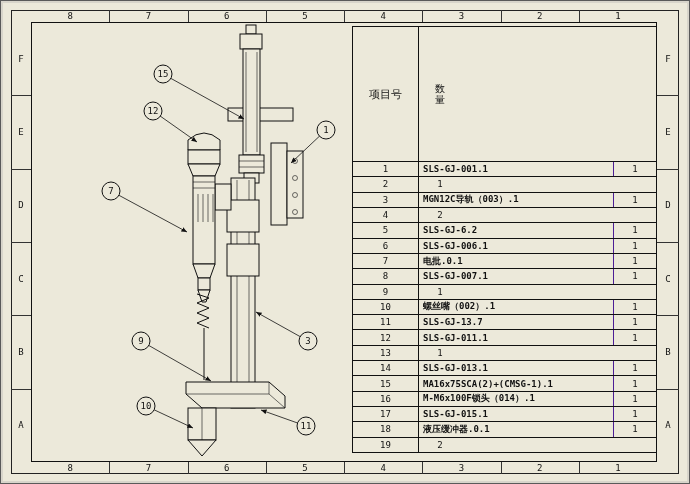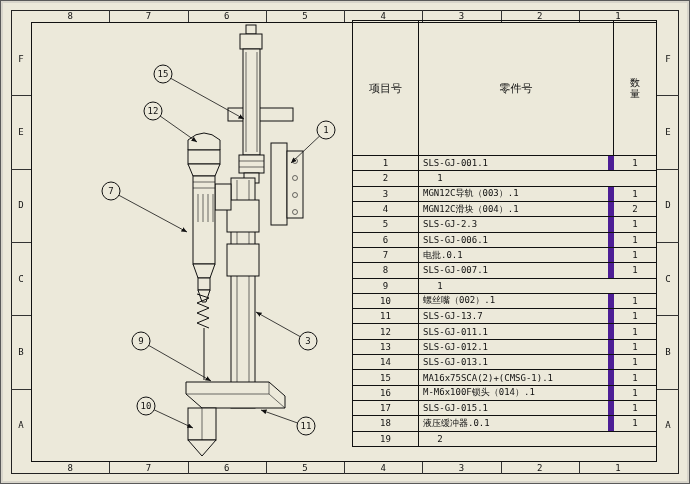--- a/index.html
+++ b/index.html
@@ -18,34 +18,34 @@
   .zone-bottom { left:28px; right:30px; bottom:7px; height:12px; flex-direction:row; }
   .zone-left   { left:8px;  width:20px; top:19px; bottom:19px; flex-direction:column; }
   .zone-right  { right:8px; width:22px; top:19px; bottom:19px; flex-direction:column; }
   .zone-cell { flex:1; display:flex; align-items:center; justify-content:center; position:relative; }
   .zone-top .zone-cell + .zone-cell::before,
   .zone-bottom .zone-cell + .zone-cell::before { content:""; position:absolute; left:0; top:0; bottom:0; width:1px; background:#333; }
   .zone-left .zone-cell + .zone-cell::before,
   .zone-right .zone-cell + .zone-cell::before { content:""; position:absolute; top:0; left:0; right:0; height:1px; background:#333; }
 
   .bom {
-    position:absolute; top:17px; right:30px; width:305px; height:427px;
+    position:absolute; top:23px; right:30px; width:305px; height:427px;
     border:1px solid #111; display:flex; flex-direction:column; background:transparent;
   }
   .bom-header { display:flex; height:135px; border-bottom:1px solid #111; font-size:11px; }
   .hcell { display:flex; align-items:center; justify-content:center; }
   .h-item { width:66px; border-right:1px solid #111; }
   .h-part { flex:1; border-right:1px solid #111; }
   .h-qty  { width:42px; }
   .qty-vert { width:13px; line-height:1.15; text-align:center; word-break:break-all; font-size:10px; }
   .bom-rows { flex:1; display:flex; flex-direction:column; }
   .bom-row { flex:1; display:flex; border-bottom:1px solid #111; font-size:9px; }
   .bom-row:last-child { border-bottom:none;text-align:center; }
   .cell-item { width:66px; border-right:1px solid #111; display:flex; align-items:center; justify-content:center; }
-  .cell-part { flex:1; border-right:6px solid #4c1d95; display:flex; align-items:center; padding-left:4px; white-space:nowrap; overflow:hidden; }
+  .cell-part { flex:1; border-right:1px solid #4c1d95; display:flex; align-items:center; padding-left:4px; white-space:nowrap; overflow:hidden;font-weight:bold; }
   .cell-qty  { width:42px; display:flex; align-items:center; justify-content:center; }
 
   .drawing-svg { position:absolute; left:28px; top:19px; width:327px; height:446px; }
   .part { stroke:#111; stroke-width:1; fill:none; }
   .part-solid { stroke:#111; stroke-width:1; fill:#ece9da; }
   .thin { stroke:#111; stroke-width:0.6; fill:none; }
   .leader { stroke:#111; stroke-width:0.8; }
   .balloon { fill:#ece9da; stroke:#111; stroke-width:1; }
   .balloon-text { font-size:9px; text-anchor:middle; fill:#111;
     font-family:"DejaVu Sans Mono","Liberation Mono",monospace; }
@@ -203,21 +203,20 @@
           <text x="277" y="322" class="balloon-text">3</text>
           <line x1="275" y1="404" x2="230" y2="388" class="leader" marker-end="url(#arr)"></line>
           <circle cx="275" cy="404" r="9" class="balloon"></circle>
           <text x="275" y="407" class="balloon-text">11</text>
         </g>
     </svg>
 
     <div class="bom">
       <div class="bom-header">
         <div class="hcell h-item">项目号</div>
-        <div class="hcell h-part">零件号</div>
         <div class="hcell h-qty">
           <div class="qty-vert">数量</div>
         </div>
       </div>
       <div class="bom-rows" id="bom-rows">
           <div class="bom-row">
             <div class="cell-item">1</div>
             <div class="cell-part">SLS-GJ-001.1</div>
             <div class="cell-qty">1</div>
           </div>
@@ -225,26 +224,25 @@
             <div class="cell-item">2</div>
             <div class="cell-qty">1</div>
           </div>
           <div class="bom-row">
             <div class="cell-item">3</div>
             <div class="cell-part">MGN12C导轨（003）.1</div>
             <div class="cell-qty">1</div>
           </div>
           <div class="bom-row">
             <div class="cell-item">4</div>
-            <div class="cell-part">MGN12C滑块（004）.1</div>
             <div class="cell-qty">2</div>
           </div>
           <div class="bom-row">
             <div class="cell-item">5</div>
-            <div class="cell-part">SLS-GJ-2.3</div>
+            <div class="cell-part">SLS-GJ-6.2</div>
             <div class="cell-qty">1</div>
           </div>
           <div class="bom-row">
             <div class="cell-item">6</div>
             <div class="cell-part">SLS-GJ-006.1</div>
             <div class="cell-qty">1</div>
           </div>
           <div class="bom-row">
             <div class="cell-item">7</div>
             <div class="cell-part">电批.0.1</div>
@@ -269,21 +267,20 @@
             <div class="cell-part">SLS-GJ-13.7</div>
             <div class="cell-qty">1</div>
           </div>
           <div class="bom-row">
             <div class="cell-item">12</div>
             <div class="cell-part">SLS-GJ-011.1</div>
             <div class="cell-qty">1</div>
           </div>
           <div class="bom-row">
             <div class="cell-item">13</div>
-            <div class="cell-part">SLS-GJ-012.1</div>
             <div class="cell-qty">1</div>
           </div>
           <div class="bom-row">
             <div class="cell-item">14</div>
             <div class="cell-part">SLS-GJ-013.1</div>
             <div class="cell-qty">1</div>
           </div>
           <div class="bom-row">
             <div class="cell-item">15</div>
             <div class="cell-part">MA16x75SCA(2)+(CMSG-1).1</div>

